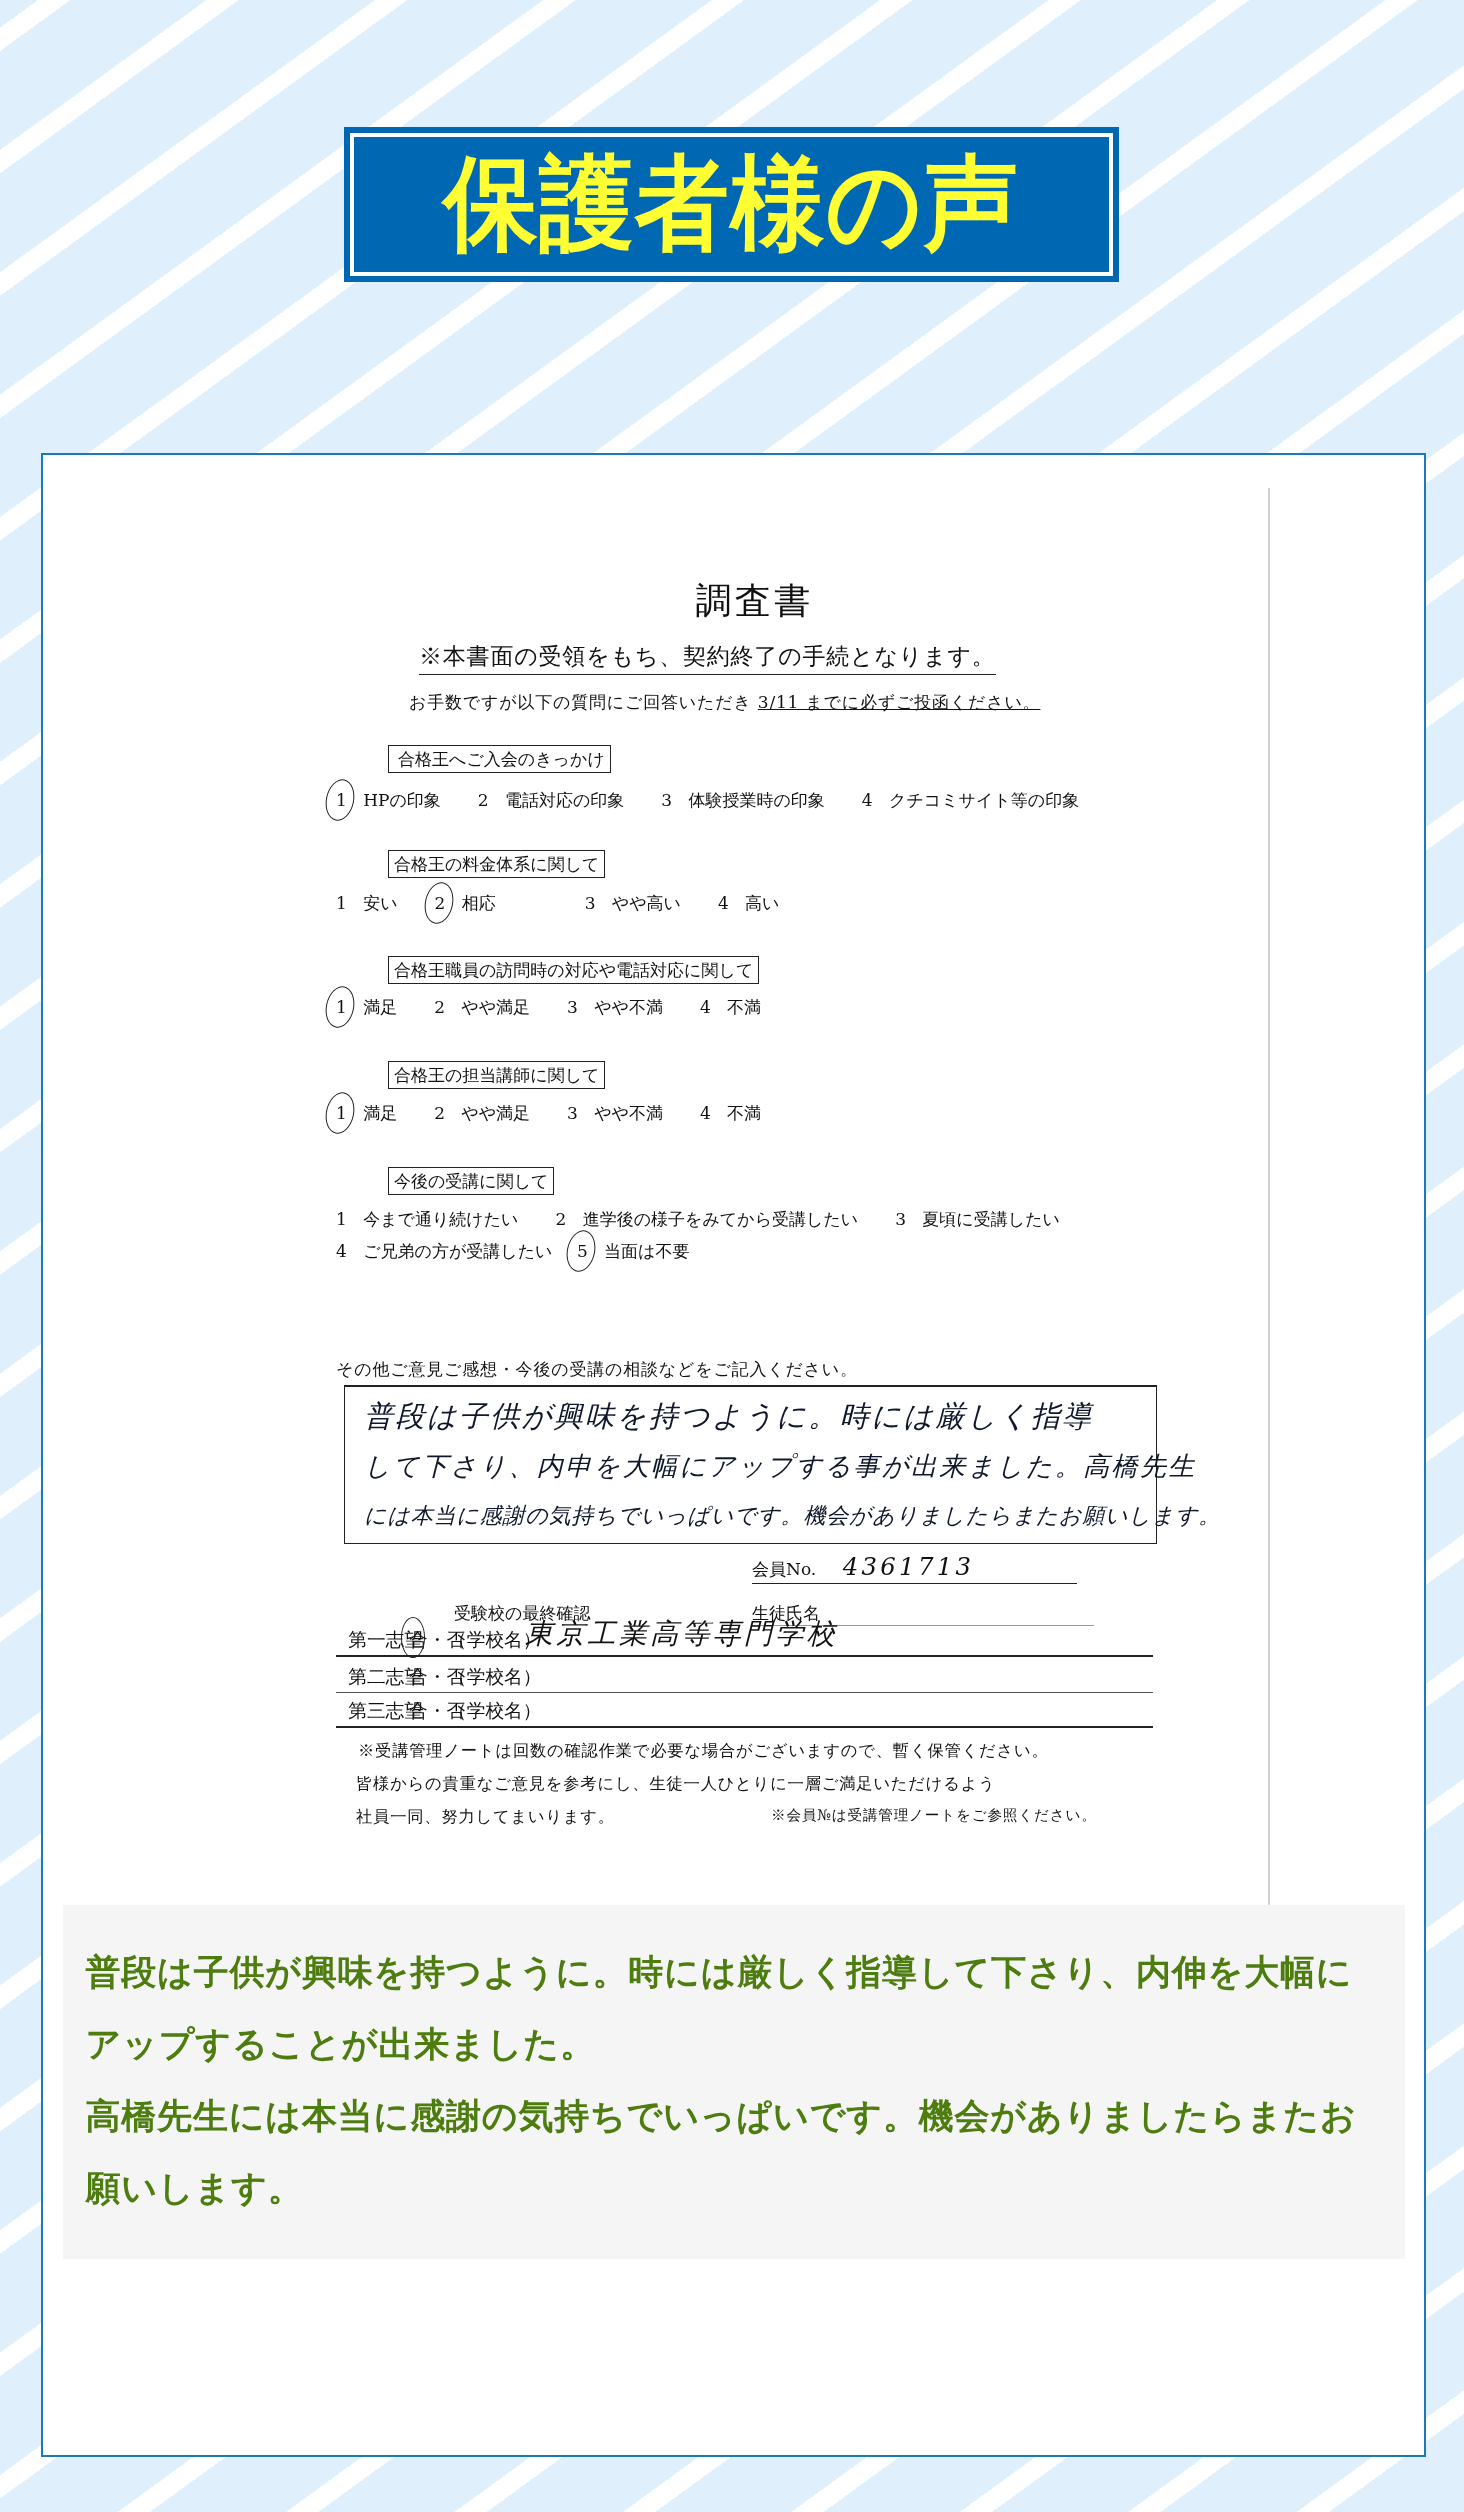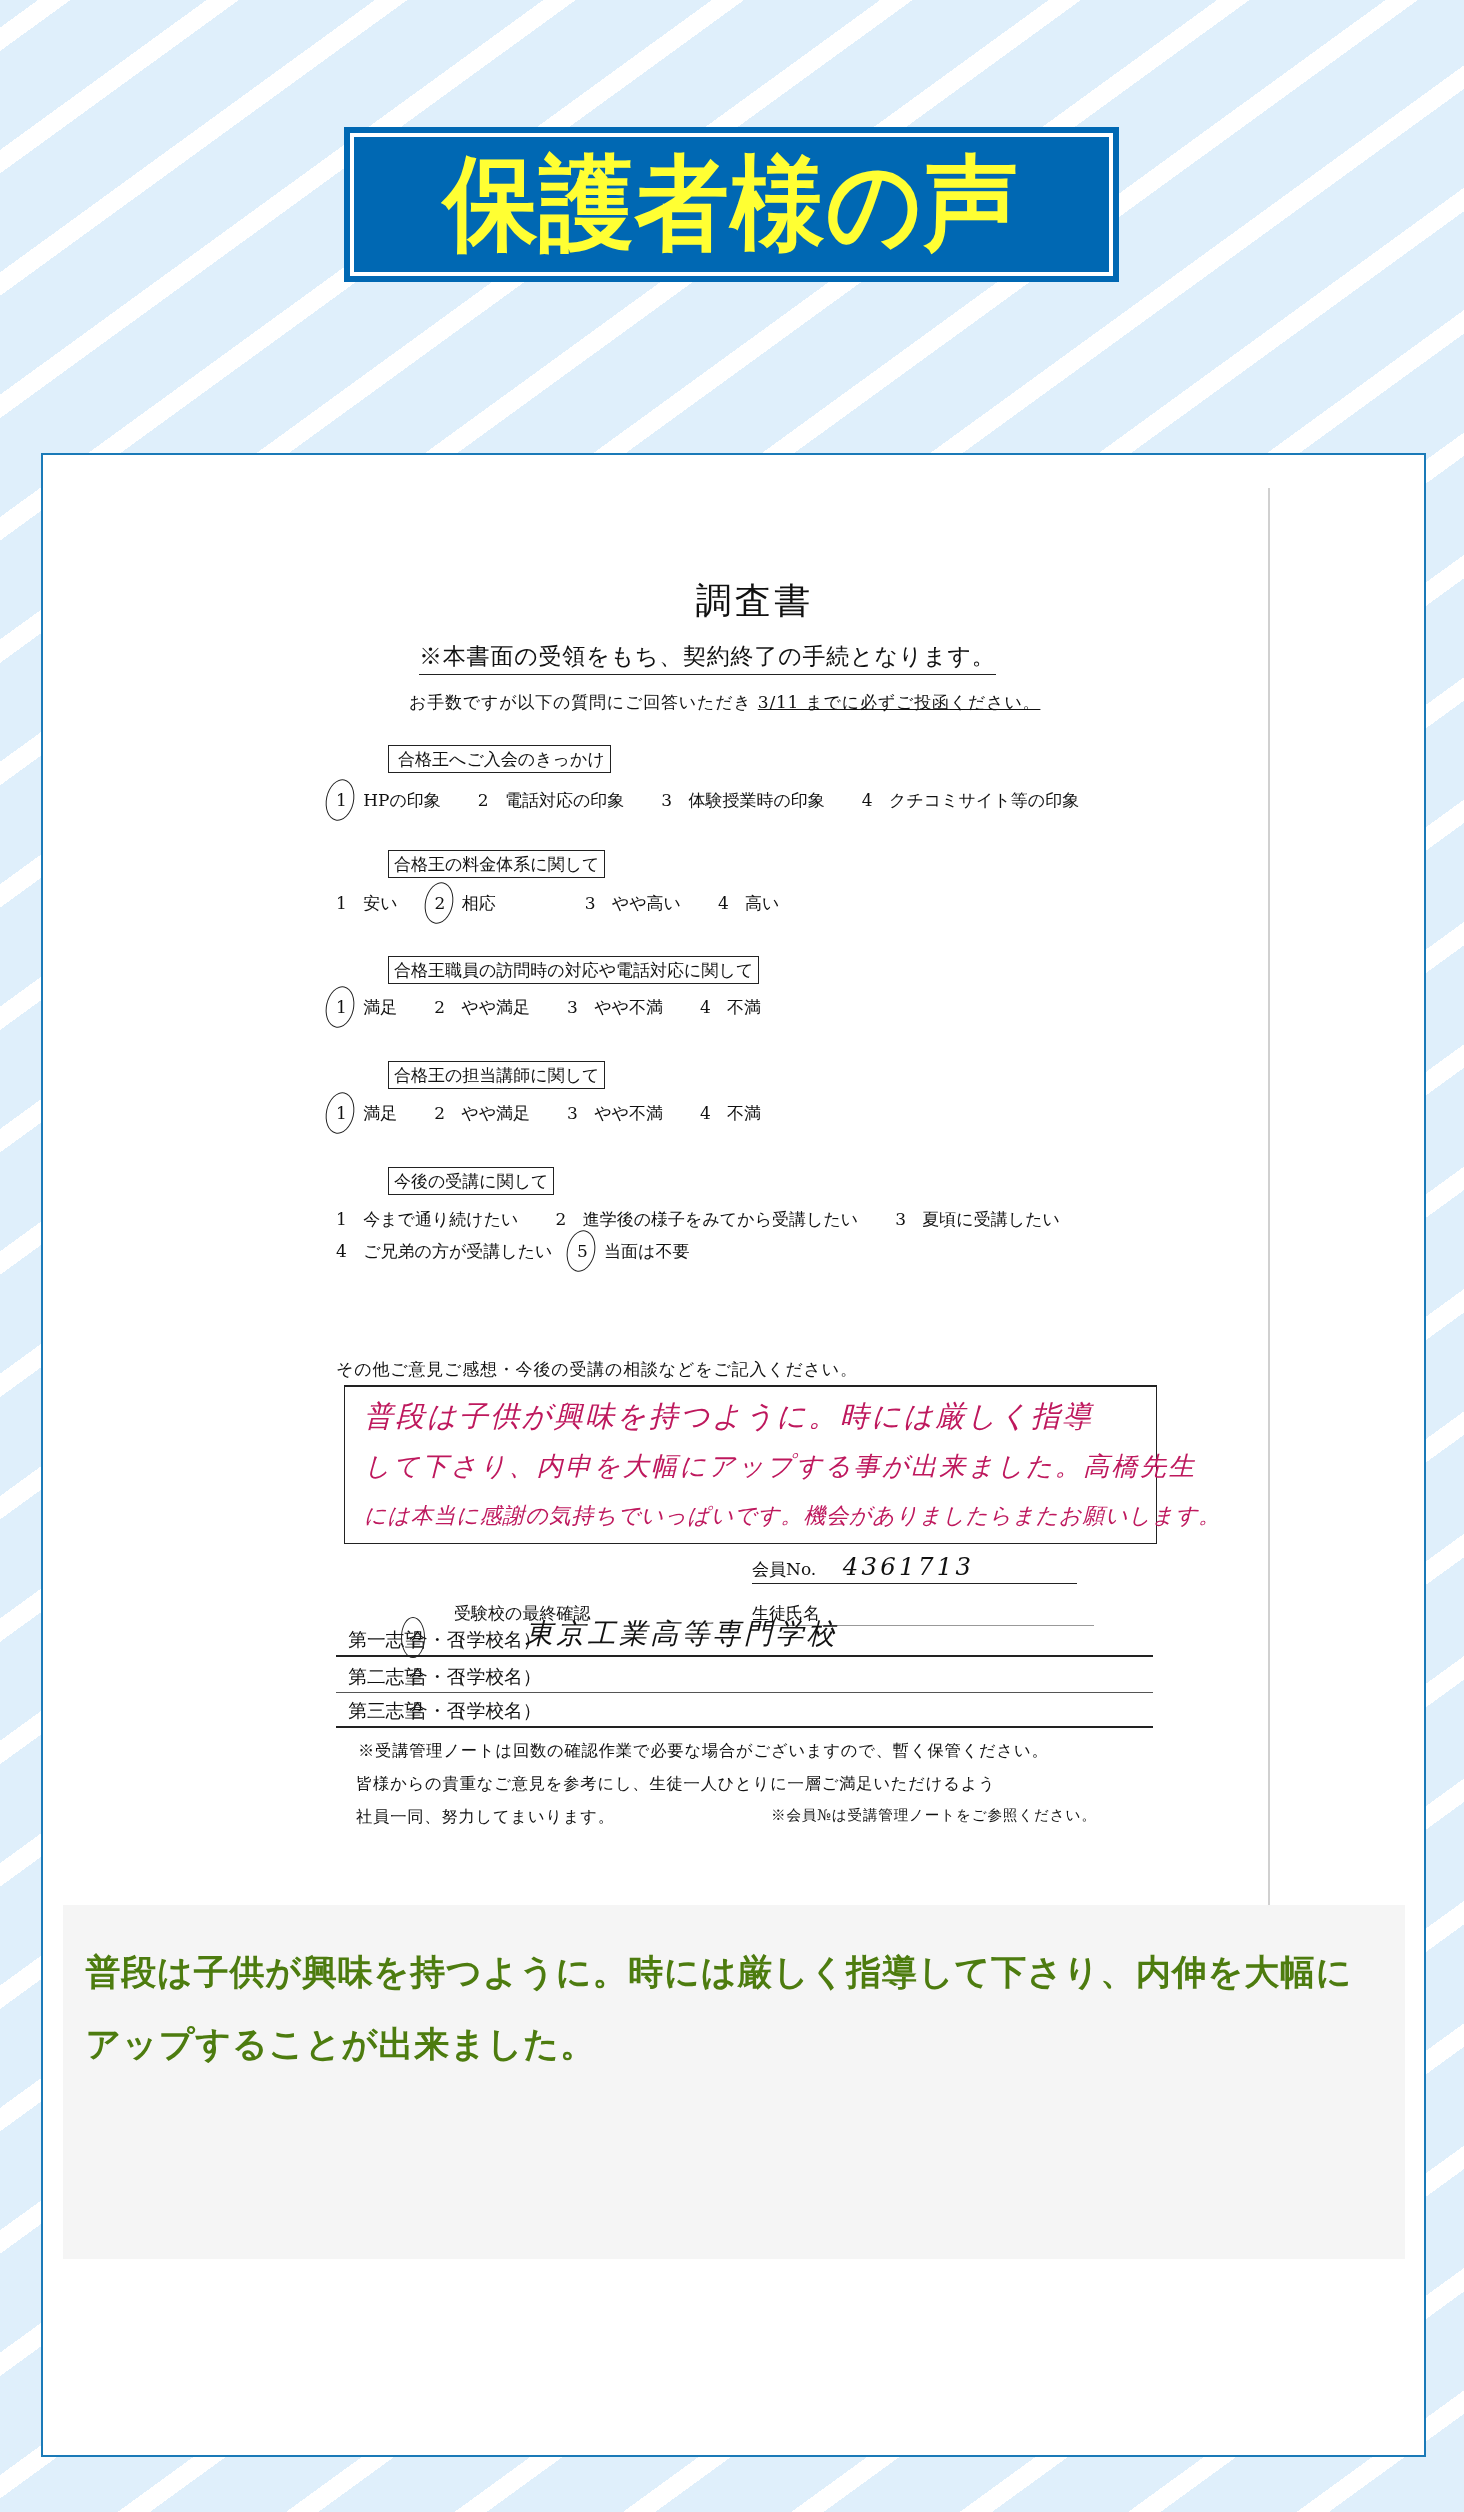--- a/index.html
+++ b/index.html
@@ -65,21 +65,21 @@
     width: 28px; height: 42px; left: -9.8px; top: -9.8px; transform: rotate(12deg);
   }
   .free-label { position: absolute; left: 98px; top: 870px; font-size: 17px; letter-spacing: 0.8px; }
   .free-box {
     position: absolute; left: 106px; top: 897px; width: 813px; height: 159px;
     border: 1.6px solid #222; border-top-width: 2.4px;
   }
   .handwriting {
     position: absolute; left: 126px; top: 903px; width: 935px;
     font-family: "DejaVu Serif", serif; font-size: 29px; line-height: 50px;
-    font-style: italic; color: #be185d; letter-spacing: 2.4px;
+    font-style: italic; color: #0f172a; letter-spacing: 2.4px;
   }
   .member {
     position: absolute; left: 514px; top: 1064px; width: 325px; font-size: 17px;
     border-bottom: 1.6px solid #222; padding-bottom: 1.6px;
   }
   .member .hw { font-style: italic; font-size: 24.4px; margin-left: 21px; letter-spacing: 3.3px; }
   .final-label { position: absolute; left: 216px; top: 1114px; font-size: 17px; }
   .student-label {
     position: absolute; left: 514px; top: 1114px; width: 342px; font-size: 17px;
     border-bottom: 1.6px solid #999;
@@ -212,18 +212,19 @@
     </div>
 
     <div class="footnote" style="left:120px; top:1252px;">※受講管理ノートは回数の確認作業で必要な場合がございますので、暫く保管ください。</div>
     <div class="footnote" style="left:118px; top:1285px;">皆様からの貴重なご意見を参考にし、生徒一人ひとりに一層ご満足いただけるよう</div>
     <div class="footnote" style="left:118px; top:1318px;">社員一同、努力してまいります。</div>
     <div class="footnote" style="left:533px; top:1318px; font-size:14.6px;">※会員№は受講管理ノートをご参照ください。</div>
   </div>
 
   <div class="transcript">
     <p>普段は子供が興味を持つように。時には厳しく指導して下さり、内伸を大幅にアップすることが出来ました。</p>
+    <p>高橋先生には本当に感謝の気持ちでいっぱいです。機会がありましたらまたお願いします。</p>
   </div>
 
   <div class="result-row">
   </div>
 </div>
 
 
 </body></html>

